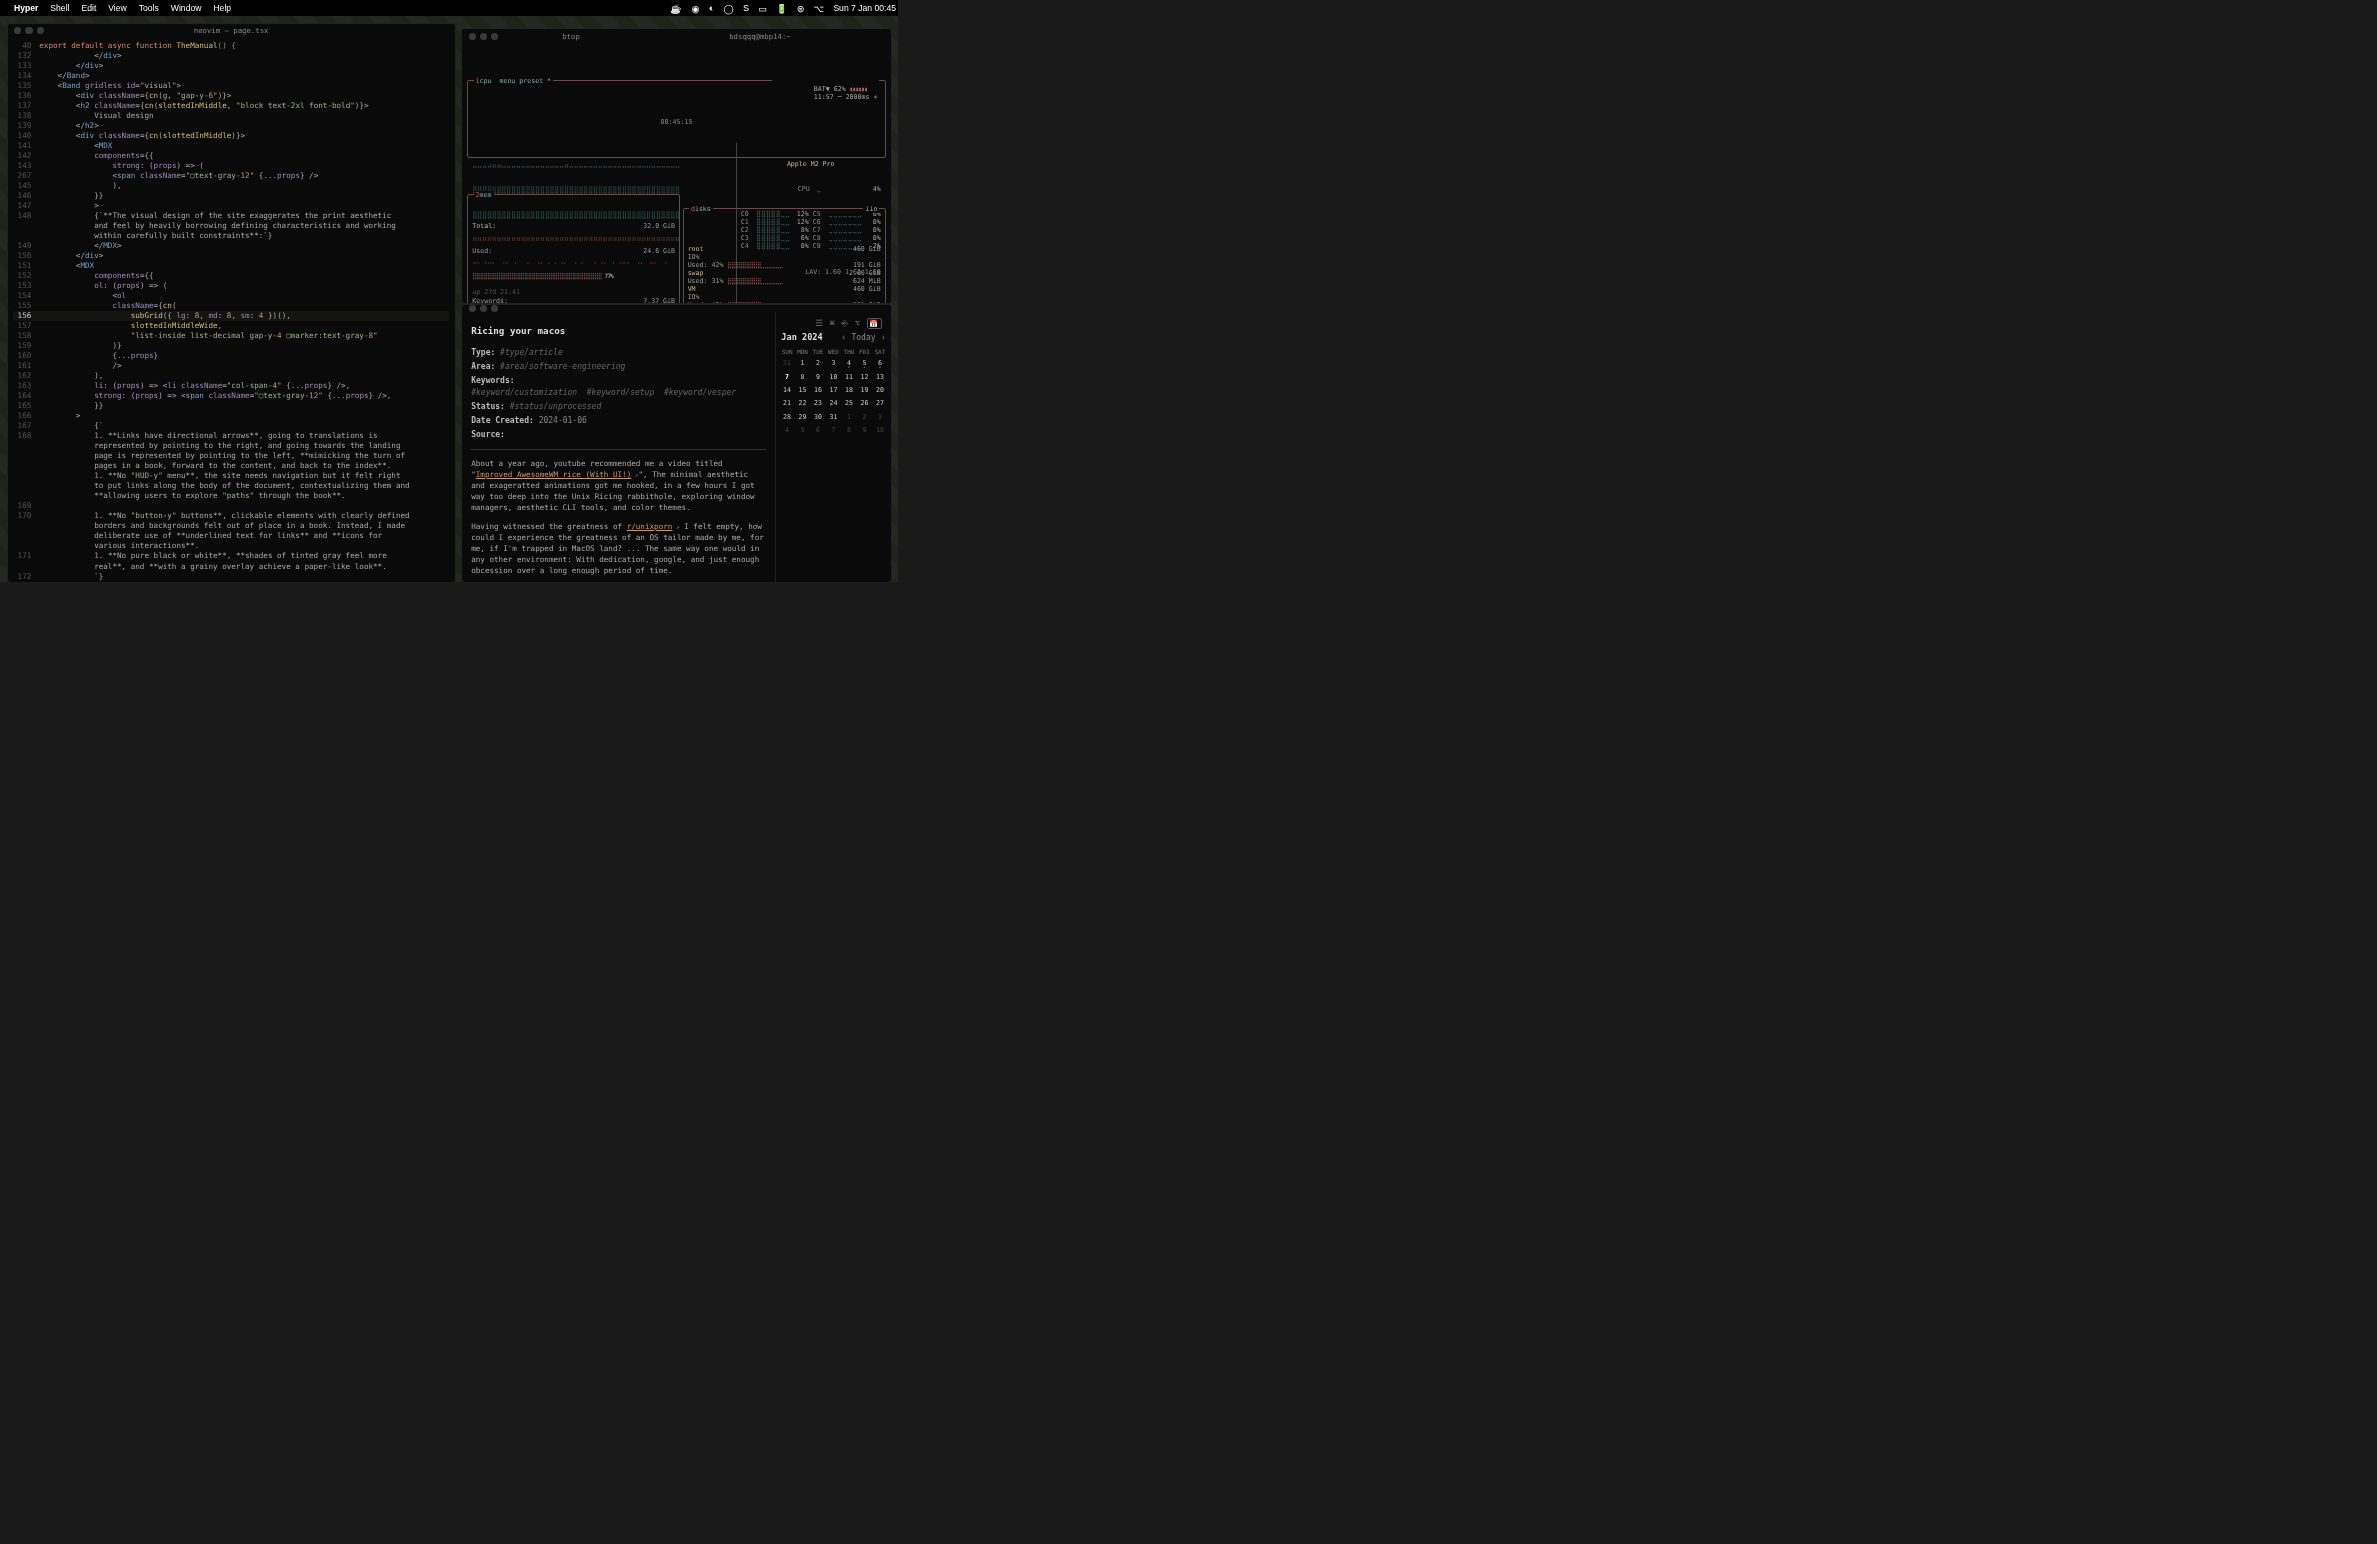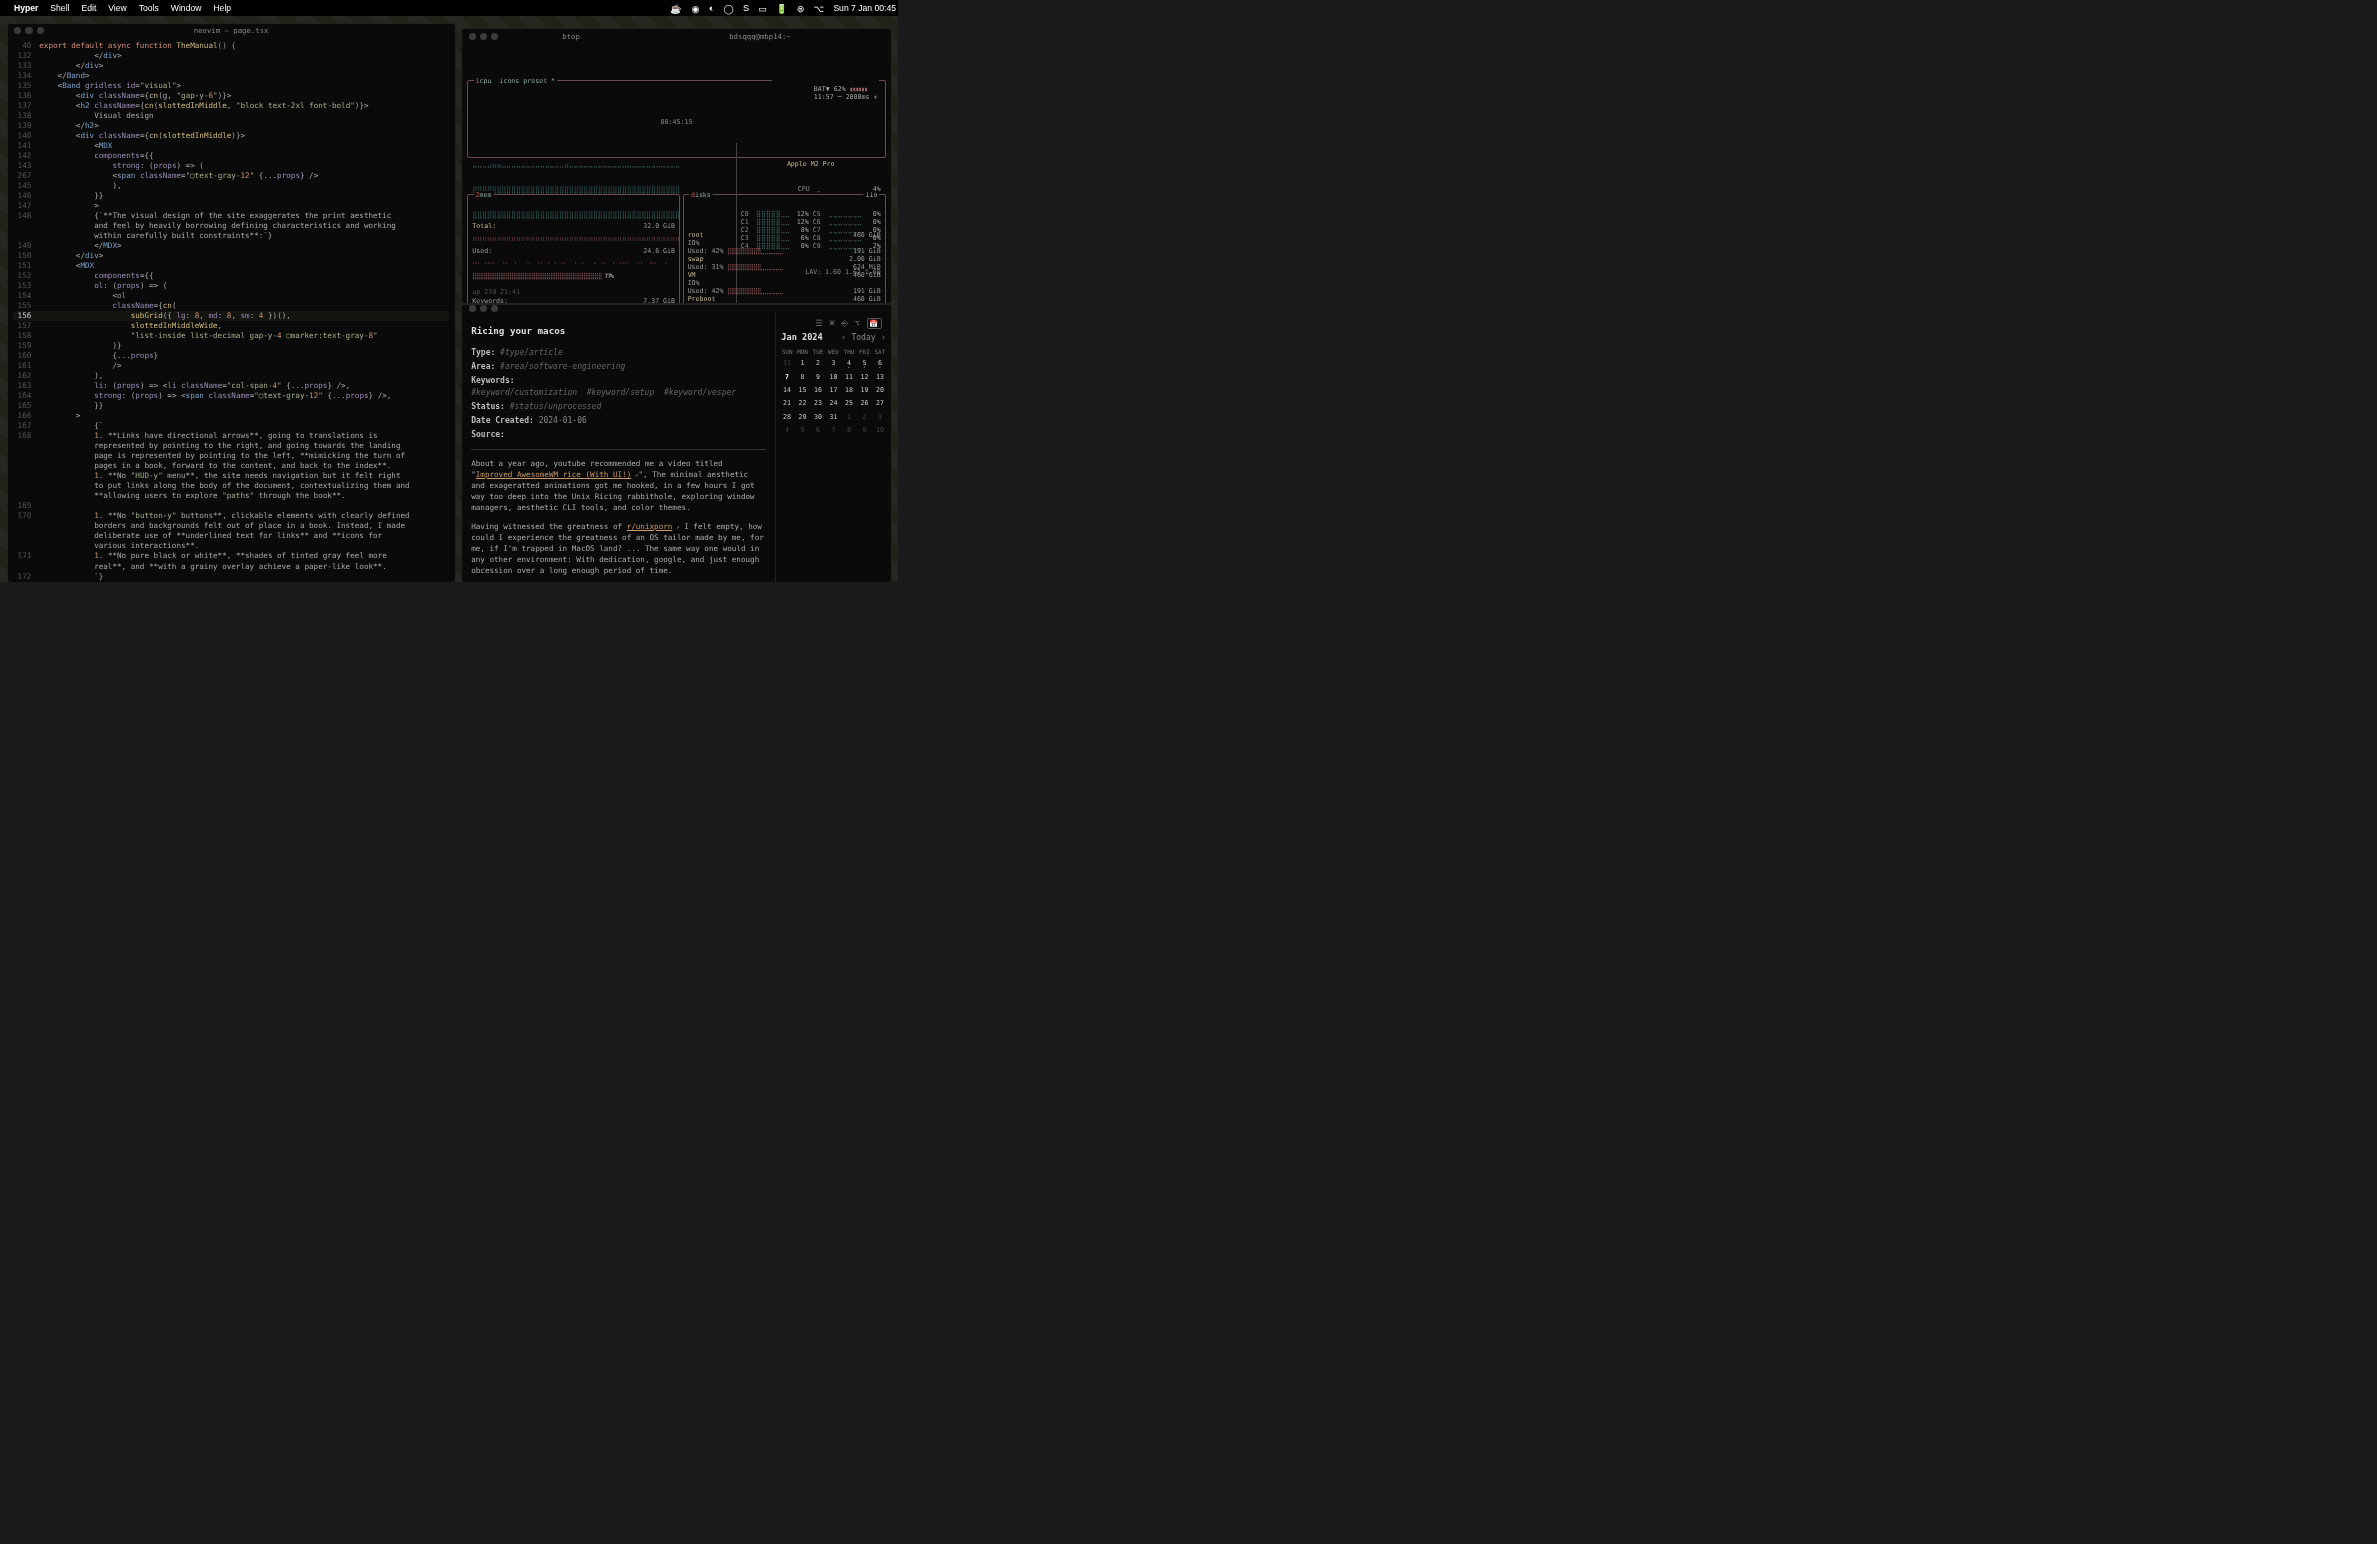--- a/index.html
+++ b/index.html
@@ -249,21 +249,21 @@
       <div class="term-title">
         <span>btop</span>
         &nbsp;&nbsp;&nbsp;&nbsp;&nbsp;&nbsp;&nbsp;&nbsp;&nbsp;&nbsp;&nbsp;&nbsp;&nbsp;&nbsp;&nbsp;&nbsp;&nbsp;&nbsp;&nbsp;&nbsp;&nbsp;&nbsp;&nbsp;&nbsp;&nbsp;&nbsp;&nbsp;&nbsp;&nbsp;&nbsp;&nbsp;&nbsp;
         <span>bdsqqq@mbp14:~</span>
       </div>
     </div>
     <div class="term-body btop">
 
       
       <div class="box" style="height:78px;">
-        <div class="box-label"><span class="num">1</span><span class="txt">cpu</span>&nbsp; <span class="txt">icons</span> <span class="txt">preset *</span></div>
+        <div class="box-label"><span class="num">1</span><span class="txt">cpu</span>&nbsp; <span class="txt">menu</span> <span class="txt">preset *</span></div>
         <div class="box-rlabel">
           <span>BAT▼ 62%</span> <span class="mem-bar">▮▮▮▮▮▮</span>&nbsp;&nbsp;
           <span>11:57</span> ─ <span>2000ms</span> +
         </div>
         <div class="cpu-header" style="margin-top:1.3px;">
           <span></span><span>00:45:15</span><span></span>
         </div>
         <div style="display:flex; gap:4px;">
           <div style="flex:1;">
             <div class="bar-graph">⣀⣀⣀⣠⣤⣤⣀⣀⣀⣀⣀⣀⣀⣀⣀⣀⣀⣀⣀⣤⣀⣀⣀⣀⣀⣀⣀⣀⣀⣀⣀⣀⣀⣀⣀⣀⣀⣀⣀⣀⣀⣀⣀</div>
@@ -289,21 +289,21 @@
           <div class="mem-line"><span class="hl-k">Total:</span><span>32.0 GiB</span></div>
           <div class="mem-line"><span>Used:</span><span>24.6 GiB</span></div>
           <div class="mem-bar">⣿⣿⣿⣿⣿⣿⣿⣿⣿⣿⣿⣿⣿⣿⣿⣿⣿⣿⣿⣿⣿⣿⣿⣿⣿⣿⣿⣿⣿⣿⣿⣿⣿⣿⣿ <span style="color:#ccc;">77%</span></div>
           <div class="mem-line"><span>Keywords:</span><span>7.37 GiB</span></div>
           
           
           
           
           
         </div>
-        <div class="box" style="flex:1;">
+        <div class="box" style="flex:1;margin-top:14px;">
           <div class="box-label"><span class="num">d</span><span class="txt">isks</span></div>
           <div class="box-rlabel"><span class="num">i</span><span class="txt">io</span></div>
           <div id="disk-rows"><div><div class="mem-line"><span class="hl-k">root</span><span>460 GiB</span></div><div class="mem-line"><span>IO%</span><span></span></div><div class="mem-line"><span>Used: 42% <span class="mem-bar">⣿⣿⣿⣿⣿⣿⣿⣿⣿⣀⣀⣀⣀⣀⣀</span></span><span>191 GiB</span></div></div><div><div class="mem-line"><span class="hl-k">swap</span><span>2.00 GiB</span></div><div class="mem-line"><span>Used: 31% <span class="mem-bar">⣿⣿⣿⣿⣿⣿⣿⣿⣿⣀⣀⣀⣀⣀⣀</span></span><span>624 MiB</span></div></div><div><div class="mem-line"><span class="hl-k">VM</span><span>460 GiB</span></div><div class="mem-line"><span>IO%</span><span></span></div><div class="mem-line"><span>Used: 42% <span class="mem-bar">⣿⣿⣿⣿⣿⣿⣿⣿⣿⣀⣀⣀⣀⣀⣀</span></span><span>191 GiB</span></div></div><div><div class="mem-line"><span class="hl-k">Preboot</span><span>460 GiB</span></div><div class="mem-line"><span>IO%</span><span></span></div></div></div>
         </div>
       </div>
 
       
       
 
     </div>

